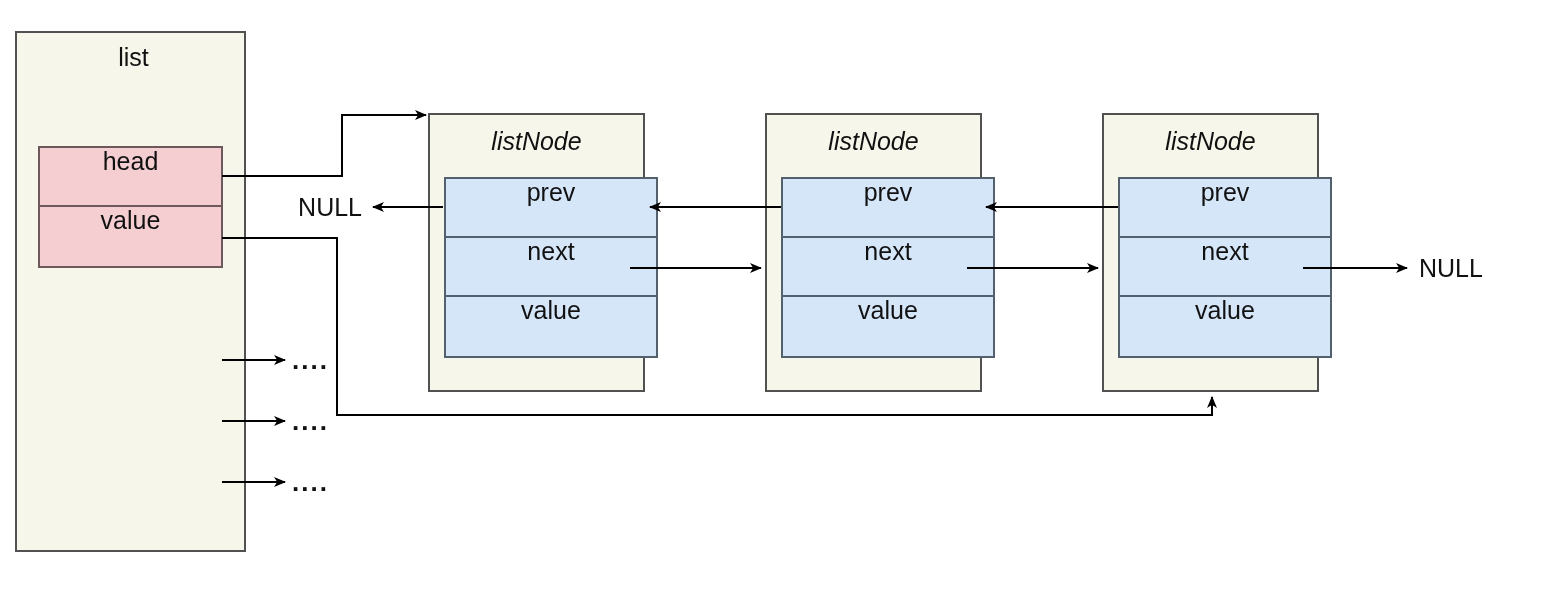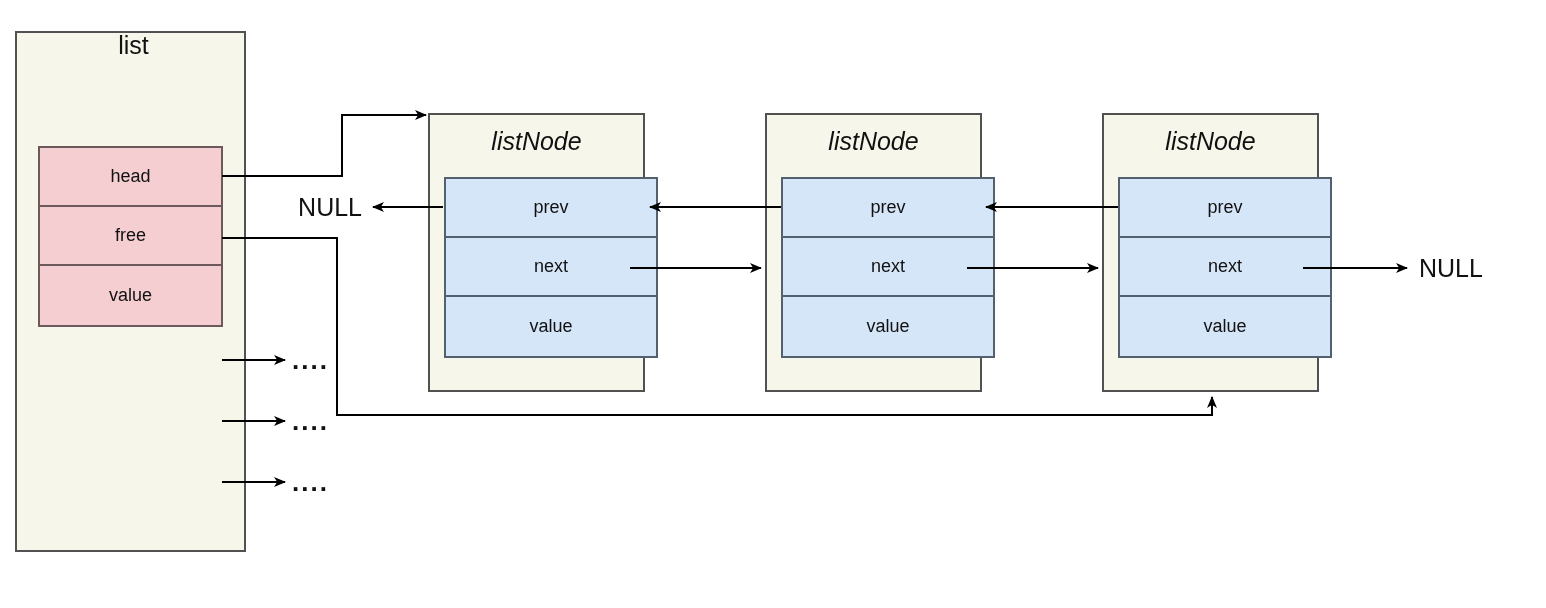--- a/index.html
+++ b/index.html
@@ -21,42 +21,42 @@
   .list-box{left:15px;top:31px;width:231px;height:521px;}
   .node-box{top:113px;width:217px;height:279px;}
   .node-1{left:428px;}
   .node-2{left:765px;}
   .node-3{left:1102px;}
   .box-title{
     text-align:center;
     font-size:25px;
     line-height:25px;
   }
-  .list-box .box-title{padding-top:0;margin-left:6px;}
+  .list-box .box-title{padding-top:12px;margin-left:6px;}
   .node-box .box-title{padding-top:14px;font-style:italic;}
   
   .field-table{
     position:absolute;
     box-sizing:border-box;
   }
   .pink-table{
     left:21px;top:113px;width:185px;
     border:2px solid #6d585c;
   }
   .blue-table{
     left:14px;top:62px;width:214px;
     border:2px solid #53616f;
   }
   .cell{
     height:59px;
     display:flex;
     flex-direction:column;
-    justify-content:center;
+    justify-content:flex-start;
     align-items:center;
-    font-size:18px;
+    font-size:25px;
     line-height:27px;
     box-sizing:border-box;
   }
   .pink-table .cell{
     background:#f4ced1;
     border-bottom:2px solid #6d585c;
   }
   .blue-table .cell{
     background:#d6e6f9;
     border-bottom:2px solid #53616f;
@@ -89,24 +89,20 @@
 </head>
 <body>
 
 <div class="canvas">
 
   <div class="struct-box list-box">
     <div class="box-title">list</div>
     <div class="field-table pink-table">
       <div class="cell">
         <span>head</span>
-        <span></span>
-      </div>
-      <div class="cell">
-        <span>free</span>
         <span></span>
       </div>
       <div class="cell">
         <span>value</span>
         <span></span>
       </div>
     </div>
   </div>
 
   <div class="struct-box node-box node-1">

